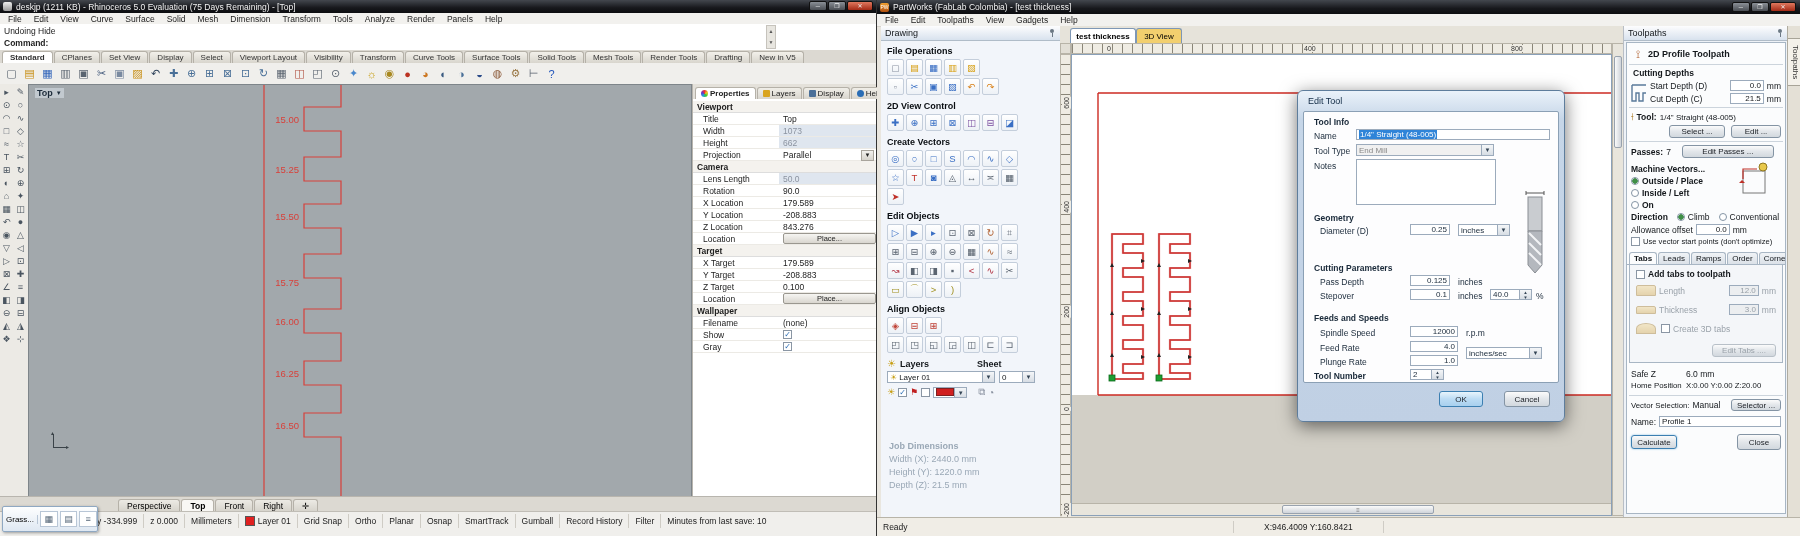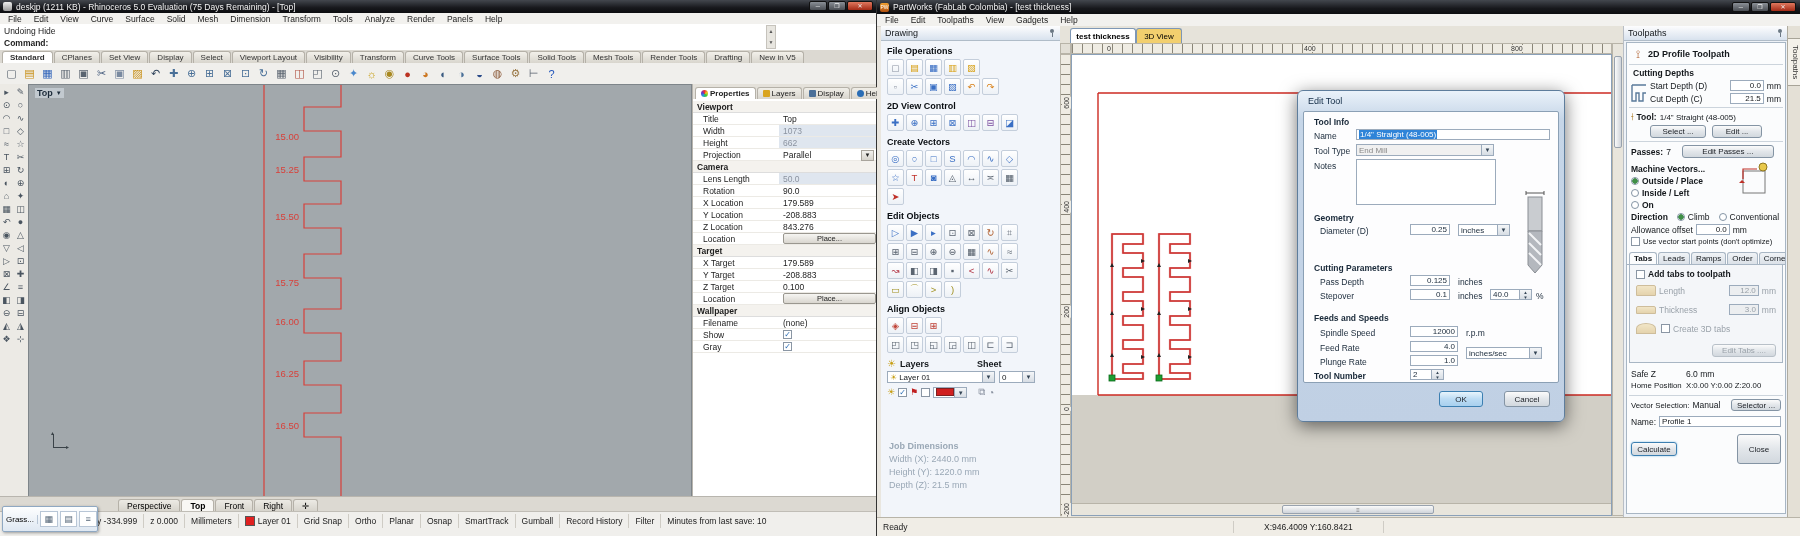--- a/index.html
+++ b/index.html
@@ -309,21 +309,21 @@
   <div id="rh-viewport">
     <svg width="664" height="413" style="position:absolute;left:0;top:0">
       <line x1="235" y1="0" x2="235" y2="413" stroke="#d8403a" stroke-width="1.2"></line>
       <path d="M312,0 V22 H275 V46 H312 V72 H275 V96 H312 V119 H275 V143 H312 V169 H275 V193 H312 V224 H275 V248 H312 V276 H275 V300 H312 V328 H275 V352 H312 V413" fill="none" stroke="#d8403a" stroke-width="1.2"></path>
     </svg>
     <div id="vp-label">
       <span>Top</span>
       <span style="font-size:6px">▼</span>
     </div>
     <div id="comb-labels">
-        <span class="comb-label" style="left: 234px; top: 46px;">15.00</span>
+        <span class="comb-label" style="left: 234px; top: 29px;">15.00</span>
         <span class="comb-label" style="left: 234px; top: 79px;">15.25</span>
         <span class="comb-label" style="left: 234px; top: 126px;">15.50</span>
         <span class="comb-label" style="left: 234px; top: 176px; margin-top: 16px;">15.75</span>
         <span class="comb-label" style="left: 234px; top: 231px;">16.00</span>
         <span class="comb-label" style="left: 234px; top: 283px;">16.25</span>
         <span class="comb-label" style="left: 234px; top: 335px;">16.50</span>
       </div>
     <div id="axis-icon">
       <div class="vx"></div>
         <div class="vy"></div>
@@ -706,21 +706,21 @@
             <span>mm</span>
           </div>
         </div>
       </div>
       <div class="hr"></div>
       <div class="tp-row">
         <span class="icn" style="color:#b08030;font-size:10px">⟊</span>
         <span class="tp-b">Tool:</span>
         <span style="font-size:8px">1/4" Straight (48-005)</span>
       </div>
-      <div class="tp-row" style="justify-content:center;gap:6px">
+      <div class="tp-row" style="justify-content:flex-end;gap:6px">
         <span class="btn" style="width:56px;height:13px">Select ...</span>
         <span class="btn" style="width:50px;height:13px">Edit ...</span>
       </div>
       <div class="hr"></div>
       <div class="tp-row">
         <span class="tp-b">Passes:</span>
         <span>7</span>
         <span class="btn" style="width:92px;height:13px;margin-left:8px">Edit Passes ...</span>
       </div>
       <div class="tp-row" style="margin-top:4px">
@@ -806,21 +806,21 @@
         <span style="font-size:7.8px">Vector Selection:</span>
         <span>Manual</span>
         <span class="btn" style="width:50px;height:12px;margin-left:auto">Selector ...</span>
       </div>
       <div class="tp-row" style="margin-top:3px">
         <span>Name:</span>
         <span class="inp" style="flex:1;justify-content:flex-start">Profile 1</span>
       </div>
       <div class="tp-row" style="margin-top:5px">
         <span class="btn" style="width:46px;height:14px;border-color:#3c7fb1;box-shadow:0 0 2px #7ab8e0">Calculate</span>
-        <span class="btn" style="width:44px;height:30px;margin-left:auto">Close</span>
+        <span class="btn" style="width:44px;height:16px;margin-left:auto">Close</span>
       </div>
     </div>
   </div>
 
   <div id="tp-sidetab">
     <div class="vt">Toolpaths</div>
   </div>
 
   <div id="pw-status">
     <span style="padding-left:6px;width:350px">Ready</span>

